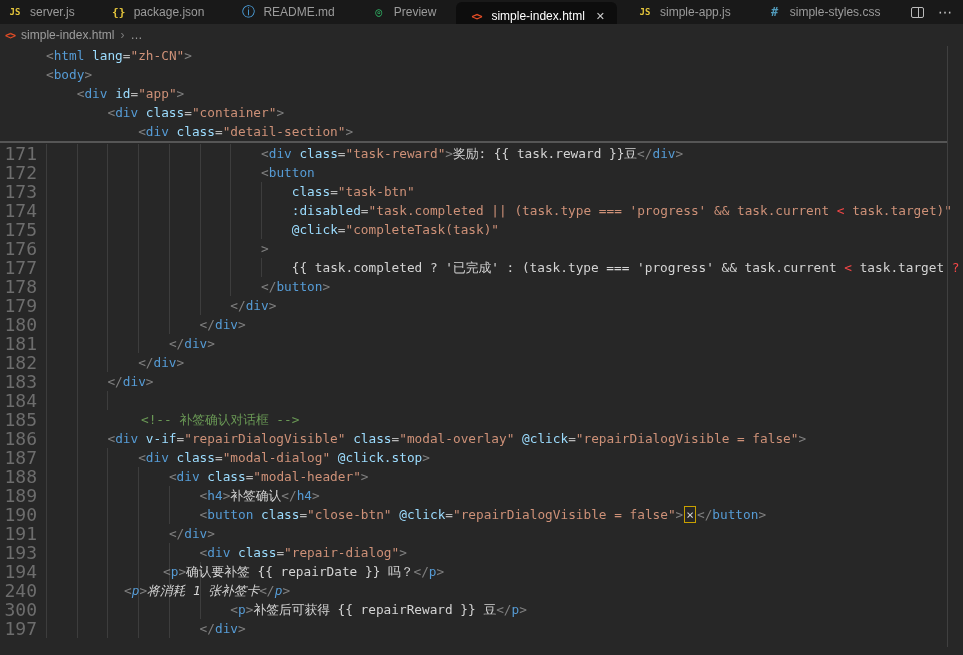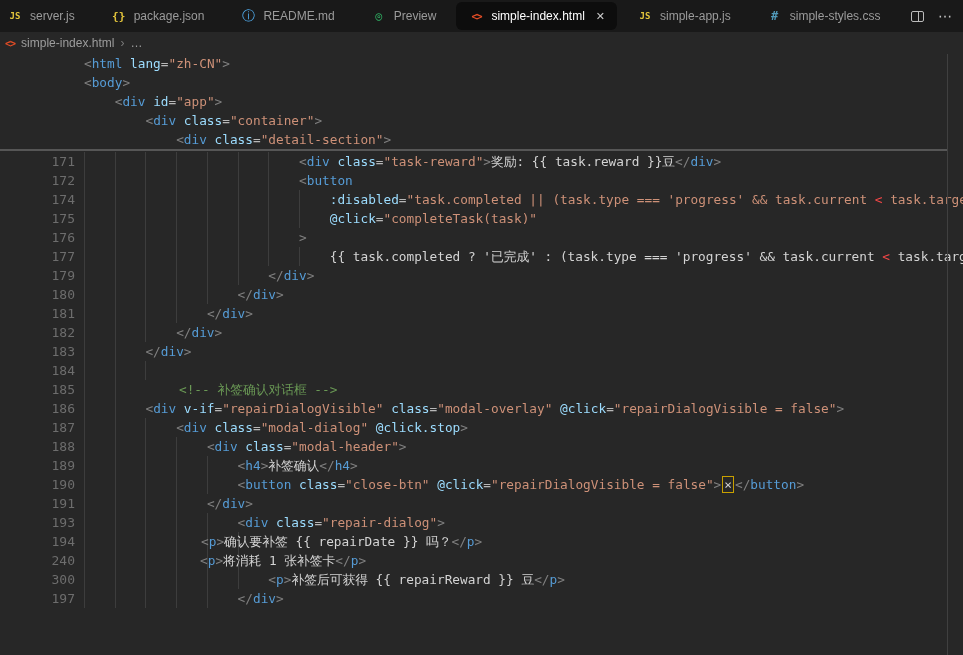--- a/index.html
+++ b/index.html
@@ -1,21 +1,21 @@
 <!DOCTYPE html>
 <html><head>
 <meta charset="utf-8">
 <style>
   * { margin:0; padding:0; box-sizing:border-box; }
   html,body { width:963px; height:655px; overflow:hidden; background:#272727;
     font-family:"Liberation Sans", sans-serif; }
   .window { position:relative; width:963px; height:655px; background:#272727; }
 
   
-  .tabbar { display:flex; align-items:stretch; height:32px; background:#191919;
+  .tabbar { display:flex; align-items:stretch; height:24px; background:#191919;
     color:#9b9b9b; font-size:12px; overflow:hidden; }
   .tab { display:flex; align-items:center; gap:7px; padding:0 18px; cursor:pointer;
     white-space:nowrap; }
   .tab:first-child { padding-left:7px; }
   .tab.active { background:#0d0d0d; color:#ffffff; border-radius:6px; height:28px;
     margin:2px 2px 0 2px; padding:0 12px; }
   .ticon { width:16px; text-align:center; flex:none;
     font-family:"DejaVu Sans Mono", monospace; }
   .ic-js      { color:#e3c43b; font-weight:bold; font-size:9px; }
   .ic-braces  { color:#e3c43b; font-weight:bold; font-size:11px; }
@@ -36,22 +36,22 @@
   .breadcrumb { height:22px; display:flex; align-items:center; gap:6px;
     padding-left:5px; color:#9d9d9d; font-size:12px; background:#272727; }
   .bc-icon { color:#e44d26; font-weight:bold; font-size:10px; letter-spacing:-1px;
     font-family:"DejaVu Sans Mono", monospace; }
   .bc-chev { color:#7a7a7a; font-size:12px; }
 
   
   .editor { position:relative; height:601px; overflow:hidden;
     font-family:"DejaVu Sans Mono", monospace; font-size:12.75px; }
   .line { display:flex; height:19px; line-height:19px; white-space:pre; }
-  .ln { width:37px; flex:none; text-align:right; color:#6d6d6d; font-size:13px;
-    user-select:none;margin-left:38px; }
+  .ln { width:37px; flex:none; text-align:right; color:#6d6d6d; font-size:18px;
+    user-select:none; }
   .code { margin-left:9px; flex:1; position:relative;
     background-image:repeating-linear-gradient(to right, #3d3d3d 0 1px, transparent 1px 30.72px);
     background-repeat:no-repeat; background-size:0 100%; }
   .sticky { position:relative; background:#272727; }
   .sticky .code { background-image:none; }
   .sticky::after { content:''; position:absolute; left:0; right:15px; bottom:-2px;
     height:2px; background:#565656; }
   .lines { padding-top:3px; }
 
   
@@ -123,39 +123,41 @@
     <div class="sticky" id="sticky">
         <div class="line"><div class="ln"></div><div class="code" style="padding-left: 0px;"><span class="tk-pun">&lt;</span><span class="tk-tag">html</span><span class="tk-pln"> </span><span class="tk-attr">lang</span><span class="tk-eq">=</span><span class="tk-str">"zh-CN"</span><span class="tk-pun">&gt;</span></div></div>
         <div class="line"><div class="ln"></div><div class="code" style="padding-left: 0px;"><span class="tk-pun">&lt;</span><span class="tk-tag">body</span><span class="tk-pun">&gt;</span></div></div>
         <div class="line"><div class="ln"></div><div class="code" style="padding-left: 30.72px;"><span class="tk-pun">&lt;</span><span class="tk-tag">div</span><span class="tk-pln"> </span><span class="tk-attr">id</span><span class="tk-eq">=</span><span class="tk-str">"app"</span><span class="tk-pun">&gt;</span></div></div>
         <div class="line"><div class="ln"></div><div class="code" style="padding-left: 61.44px;"><span class="tk-pun">&lt;</span><span class="tk-tag">div</span><span class="tk-pln"> </span><span class="tk-attr">class</span><span class="tk-eq">=</span><span class="tk-str">"container"</span><span class="tk-pun">&gt;</span></div></div>
         <div class="line"><div class="ln"></div><div class="code" style="padding-left: 92.16px;"><span class="tk-pun">&lt;</span><span class="tk-tag">div</span><span class="tk-pln"> </span><span class="tk-attr">class</span><span class="tk-eq">=</span><span class="tk-str">"detail-section"</span><span class="tk-pun">&gt;</span></div></div>
       </div>
     <div class="lines" id="lines">
         <div class="line"><div class="ln">171</div><div class="code" style="padding-left: 215.04px; background-size: 186.32px 100%;"><span class="tk-pun">&lt;</span><span class="tk-tag">div</span><span class="tk-pln"> </span><span class="tk-attr">class</span><span class="tk-eq">=</span><span class="tk-str">"task-reward"</span><span class="tk-pun">&gt;</span><span class="tk-txt">奖励: {{ task.reward }}豆</span><span class="tk-pun">&lt;/</span><span class="tk-tag">div</span><span class="tk-pun">&gt;</span></div></div>
         <div class="line"><div class="ln">172</div><div class="code" style="padding-left: 215.04px; background-size: 186.32px 100%;"><span class="tk-pun">&lt;</span><span class="tk-tag">button</span></div></div>
+        <div class="line"><div class="ln">173</div><div class="code" style="padding-left: 245.76px; background-size: 217.04px 100%;"><span class="tk-attr">class</span><span class="tk-eq">=</span><span class="tk-str">"task-btn"</span></div></div>
         <div class="line"><div class="ln">174</div><div class="code" style="padding-left: 245.76px; background-size: 217.04px 100%;"><span class="tk-attr">:disabled</span><span class="tk-eq">=</span><span class="tk-str">"task.completed || (task.type === 'progress' &amp;&amp; task.current </span><span class="tk-inv">&lt;</span><span class="tk-str"> task.target)"</span></div></div>
         <div class="line"><div class="ln">175</div><div class="code" style="padding-left: 245.76px; background-size: 217.04px 100%;"><span class="tk-attr">@click</span><span class="tk-eq">=</span><span class="tk-str">"completeTask(task)"</span></div></div>
         <div class="line"><div class="ln">176</div><div class="code" style="padding-left: 215.04px; background-size: 186.32px 100%;"><span class="tk-pun">&gt;</span></div></div>
         <div class="line"><div class="ln">177</div><div class="code" style="padding-left: 245.76px; background-size: 217.04px 100%;"><span class="tk-txt">{{ task.completed ? '已完成' : (task.type === 'progress' &amp;&amp; task.current </span><span class="tk-inv">&lt;</span><span class="tk-txt"> task.target </span><span class="tk-inv">?</span></div></div>
+        <div class="line"><div class="ln">178</div><div class="code" style="padding-left: 215.04px; background-size: 186.32px 100%;"><span class="tk-pun">&lt;/</span><span class="tk-tag">button</span><span class="tk-pun">&gt;</span></div></div>
         <div class="line"><div class="ln">179</div><div class="code" style="padding-left: 184.32px; background-size: 155.6px 100%;"><span class="tk-pun">&lt;/</span><span class="tk-tag">div</span><span class="tk-pun">&gt;</span></div></div>
         <div class="line"><div class="ln">180</div><div class="code" style="padding-left: 153.6px; background-size: 124.88px 100%;"><span class="tk-pun">&lt;/</span><span class="tk-tag">div</span><span class="tk-pun">&gt;</span></div></div>
         <div class="line"><div class="ln">181</div><div class="code" style="padding-left: 122.88px; background-size: 94.16px 100%;"><span class="tk-pun">&lt;/</span><span class="tk-tag">div</span><span class="tk-pun">&gt;</span></div></div>
         <div class="line"><div class="ln">182</div><div class="code" style="padding-left: 92.16px; background-size: 63.44px 100%;"><span class="tk-pun">&lt;/</span><span class="tk-tag">div</span><span class="tk-pun">&gt;</span></div></div>
         <div class="line"><div class="ln">183</div><div class="code" style="padding-left: 61.44px; background-size: 32.72px 100%;"><span class="tk-pun">&lt;/</span><span class="tk-tag">div</span><span class="tk-pun">&gt;</span></div></div>
         <div class="line"><div class="ln">184</div><div class="code" style="padding-left: 0px; background-size: 63.44px 100%;"></div></div>
         <div class="line"><div class="ln">185</div><div class="code" style="padding-left: 95px; background-size: 32.72px 100%;"><span class="tk-com">&lt;!-- 补签确认对话框 --&gt;</span></div></div>
         <div class="line"><div class="ln">186</div><div class="code" style="padding-left: 61.44px; background-size: 32.72px 100%;"><span class="tk-pun">&lt;</span><span class="tk-tag">div</span><span class="tk-pln"> </span><span class="tk-attr">v-if</span><span class="tk-eq">=</span><span class="tk-str">"repairDialogVisible"</span><span class="tk-pln"> </span><span class="tk-attr">class</span><span class="tk-eq">=</span><span class="tk-str">"modal-overlay"</span><span class="tk-pln"> </span><span class="tk-attr">@click</span><span class="tk-eq">=</span><span class="tk-str">"repairDialogVisible = false"</span><span class="tk-pun">&gt;</span></div></div>
         <div class="line"><div class="ln">187</div><div class="code" style="padding-left: 92.16px; background-size: 63.44px 100%;"><span class="tk-pun">&lt;</span><span class="tk-tag">div</span><span class="tk-pln"> </span><span class="tk-attr">class</span><span class="tk-eq">=</span><span class="tk-str">"modal-dialog"</span><span class="tk-pln"> </span><span class="tk-attr">@click.stop</span><span class="tk-pun">&gt;</span></div></div>
         <div class="line"><div class="ln">188</div><div class="code" style="padding-left: 122.88px; background-size: 94.16px 100%;"><span class="tk-pun">&lt;</span><span class="tk-tag">div</span><span class="tk-pln"> </span><span class="tk-attr">class</span><span class="tk-eq">=</span><span class="tk-str">"modal-header"</span><span class="tk-pun">&gt;</span></div></div>
         <div class="line"><div class="ln">189</div><div class="code" style="padding-left: 153.6px; background-size: 124.88px 100%;"><span class="tk-pun">&lt;</span><span class="tk-tag">h4</span><span class="tk-pun">&gt;</span><span class="tk-txt">补签确认</span><span class="tk-pun">&lt;/</span><span class="tk-tag">h4</span><span class="tk-pun">&gt;</span></div></div>
         <div class="line"><div class="ln">190</div><div class="code" style="padding-left: 153.6px; background-size: 124.88px 100%;"><span class="tk-pun">&lt;</span><span class="tk-tag">button</span><span class="tk-pln"> </span><span class="tk-attr">class</span><span class="tk-eq">=</span><span class="tk-str">"close-btn"</span><span class="tk-pln"> </span><span class="tk-attr">@click</span><span class="tk-eq">=</span><span class="tk-str">"repairDialogVisible = false"</span><span class="tk-pun">&gt;</span><span class="tk-uni">×</span><span class="tk-pun">&lt;/</span><span class="tk-tag">button</span><span class="tk-pun">&gt;</span></div></div>
         <div class="line"><div class="ln">191</div><div class="code" style="padding-left: 122.88px; background-size: 94.16px 100%;"><span class="tk-pun">&lt;/</span><span class="tk-tag">div</span><span class="tk-pun">&gt;</span></div></div>
         <div class="line"><div class="ln">193</div><div class="code" style="padding-left: 153.6px; background-size: 124.88px 100%;"><span class="tk-pun">&lt;</span><span class="tk-tag">div</span><span class="tk-pln"> </span><span class="tk-attr">class</span><span class="tk-eq">=</span><span class="tk-str">"repair-dialog"</span><span class="tk-pun">&gt;</span></div></div>
         <div class="line"><div class="ln">194</div><div class="code" style="padding-left: 117px; background-size: 155.6px 100%;"><span class="tk-pun">&lt;</span><span class="tk-tag">p</span><span class="tk-pun">&gt;</span><span class="tk-txt">确认要补签 {{ repairDate }} 吗？</span><span class="tk-pun">&lt;/</span><span class="tk-tag">p</span><span class="tk-pun">&gt;</span></div></div>
-        <div class="line"><div class="ln">240</div><div class="code" style="padding-left: 116px; background-size: 155.6px 100%;"><span class="tk-pun">&lt;</span><span class="tk-tag">p</span><span class="tk-pun">&gt;</span><span class="tk-txt">将消耗 1 张补签卡</span><span class="tk-pun">&lt;/</span><span class="tk-tag">p</span><span class="tk-pun">&gt;</span></div></div>
+        <div class="line"><div class="ln">240</div><div class="code" style="padding-left: 78px; background-size: 155.6px 100%; font-style: italic;"><span class="tk-pun">&lt;</span><span class="tk-tag">p</span><span class="tk-pun">&gt;</span><span class="tk-txt">将消耗 1 张补签卡</span><span class="tk-pun">&lt;/</span><span class="tk-tag">p</span><span class="tk-pun">&gt;</span></div></div>
         <div class="line"><div class="ln">300</div><div class="code" style="padding-left: 184.32px; background-size: 155.6px 100%;"><span class="tk-pun">&lt;</span><span class="tk-tag">p</span><span class="tk-pun">&gt;</span><span class="tk-txt">补签后可获得 {{ repairReward }} 豆</span><span class="tk-pun">&lt;/</span><span class="tk-tag">p</span><span class="tk-pun">&gt;</span></div></div>
         <div class="line"><div class="ln">197</div><div class="code" style="padding-left: 153.6px; background-size: 124.88px 100%;"><span class="tk-pun">&lt;/</span><span class="tk-tag">div</span><span class="tk-pun">&gt;</span></div></div>
       </div>
     <div class="ruler"></div>
   </div>
 
 </div>
 
 </body></html>

